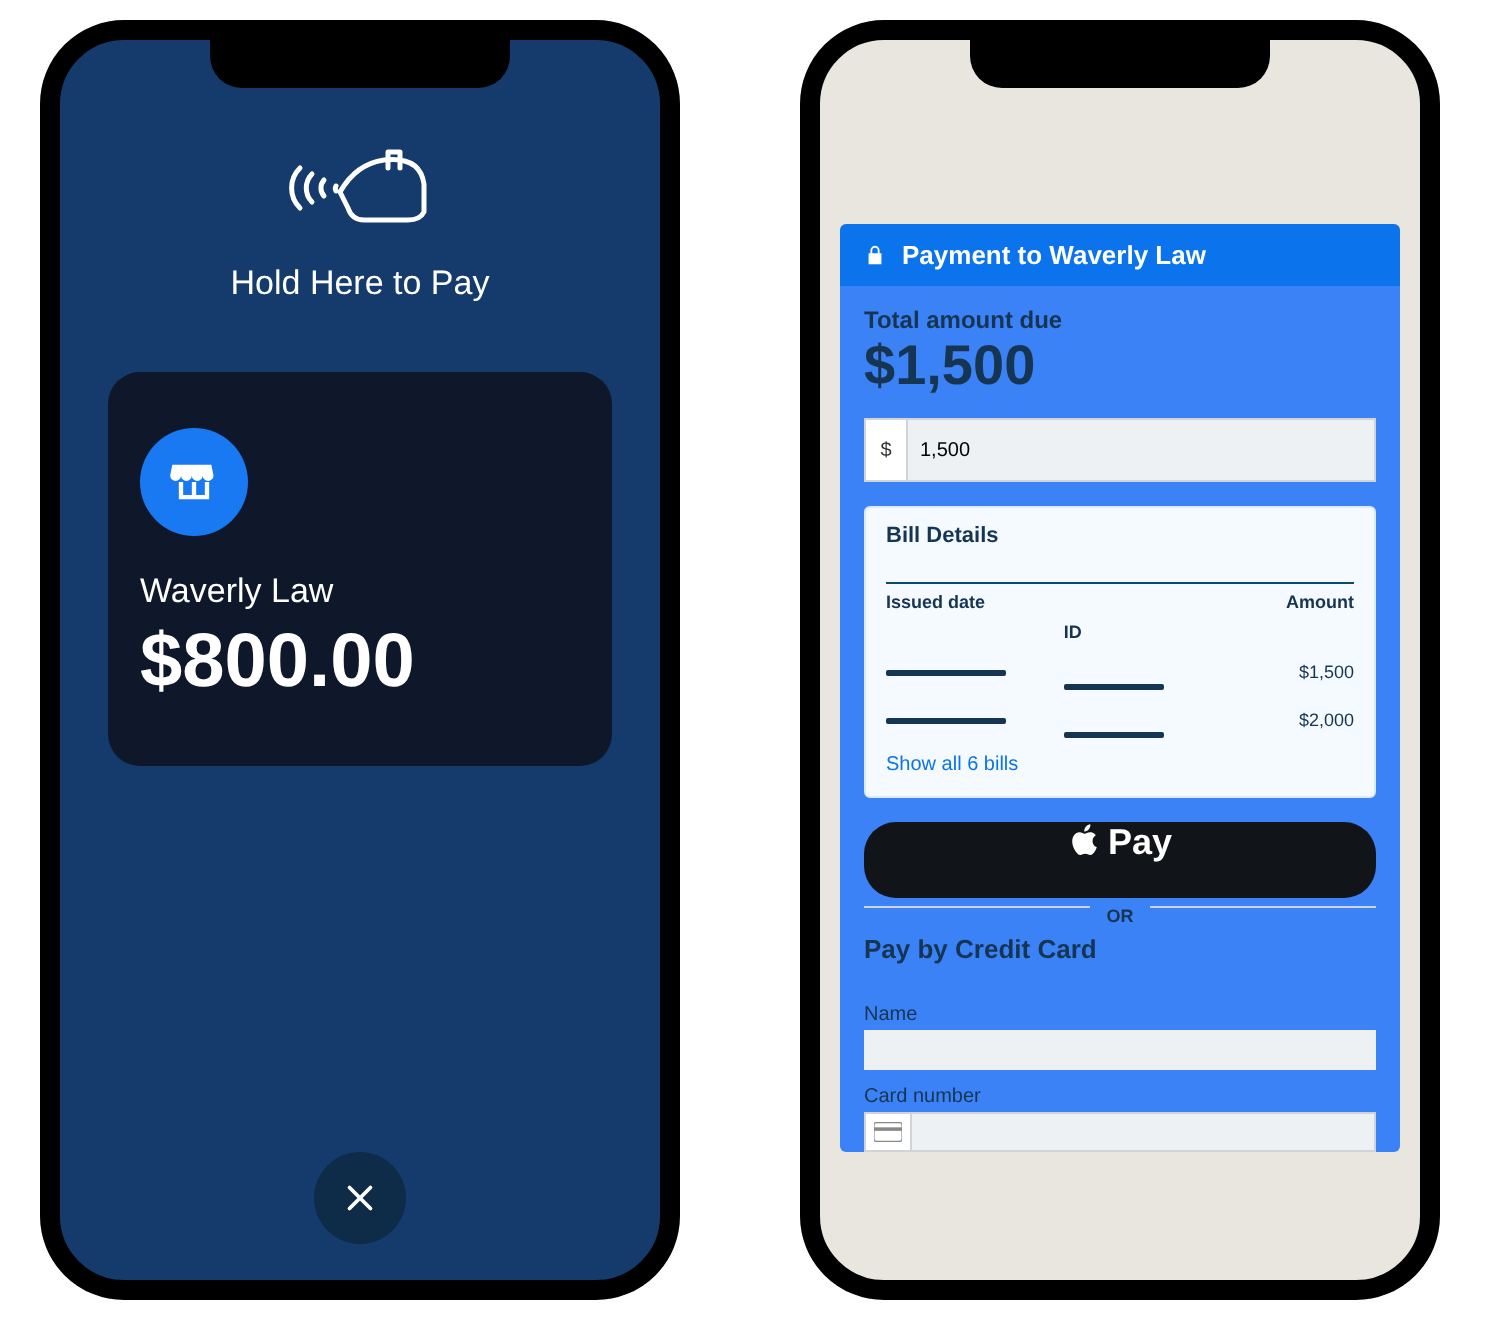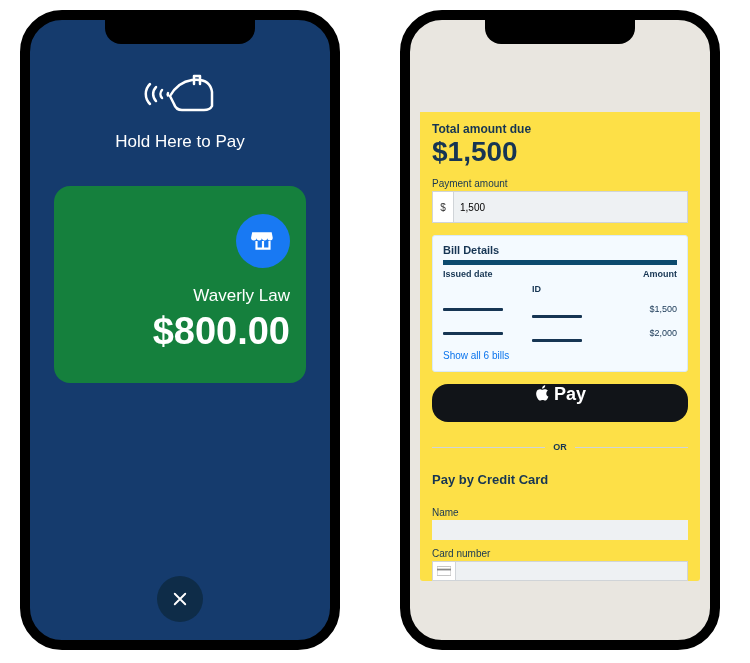--- a/index.html
+++ b/index.html
@@ -32,24 +32,24 @@
   .phone-left { background: #153b6d; color: #fff; }
   .p1-content {
     display: flex; flex-direction: column; align-items: center;
     padding: 46px 24px 12px;
     height: 100%;
   }
   .p1-instruction { margin-top: 10px; font-size: 17px; font-weight: 500; }
   .p1-card {
     margin-top: 34px;
     width: 100%;
-    background: #15803d;
+    background: #0f172a;
     border-radius: 16px;
     padding: 28px 16px 30px;
-    display: flex; flex-direction: column; align-items: flex-end;
+    display: flex; flex-direction: column; align-items: flex-start;
   }
   .store-badge {
     width: 54px; height: 54px;
     background: #1879f3;
     border-radius: 50%;
     display: flex; align-items: center; justify-content: center;
   }
   .p1-merchant { margin-top: 18px; font-size: 17px; font-weight: 500; }
   .p1-amount { margin-top: 4px; font-size: 38px; font-weight: 700; }
   .close-btn {
@@ -72,21 +72,21 @@
   .p2-hdr {
     background: #0b74ed;
     color: #fff;
     font-weight: 600;
     font-size: 13px;
     padding: 8px 12px;
     border-radius: 3px 3px 0 0;
     display: flex; align-items: center; gap: 8px;
   }
   .p2-body {
-    background: #fde047;
+    background: #3b82f6;
     border-radius: 0 0 3px 3px;
     padding: 10px 12px 0;
     font-size: 11px;
     color: #163553;
   }
   .tad-label { font-size: 12px; color: #163553; font-weight: 600;}
   .tad-amount { font-size: 28px; font-weight: 700; color: #163553; margin-bottom: 10px; }
   .field-label { font-size: 10px; color: #163553; margin-bottom: 2px; display: block; }
   .pay-amount-row { display: flex; margin-bottom: 12px; }
   .pay-prefix {
@@ -100,39 +100,39 @@
     background: #eef1f3;
     height: 32px; font-size: 10px; padding: 0 6px;
   }
   .bill-box {
     border: 1px solid #d9eaf8;
     background: #f4faff;
     border-radius: 3px;
     padding: 8px 10px 10px;
     margin-bottom: 12px;
   }
-  .bill-title { font-size: 11px; font-weight: 700; border-bottom: 5px solid #0c4a6e; padding-bottom: 4px; margin-bottom: 4px; }
+  .bill-title { font-size: 11px; font-weight: 700; border-bottom: 1px solid #0c4a6e; padding-bottom: 17px; margin-bottom: 4px; }
   .bill-cols { display: flex; font-size: 9px; font-weight: 700; }
   .col-date { width: 38%; }
   .col-id { width: 34%; margin-top: 15px; }
   .col-amt { width: 28%; text-align: right; }
   .bill-row { display: flex; align-items: center; margin-top: 6px; font-size: 9px; }
   .skel { height: 3px; background: #163553; border-radius: 1px; }
   .skel.w1 { width: 60px; }
   .skel.w2 { width: 50px; }
   .show-all { margin-top: 8px; color: #0b74ed; font-size: 10px; cursor: pointer; }
   .apple-pay-btn {
     width: 100%; height: 38px;
     background: #111418; color: #fff;
     border-radius: 16px;
     display: flex; align-items: flex-start; justify-content: center;
     font-size: 18px; font-weight: 600;
     cursor: pointer;
   }
-  .or-div { display: flex; align-items: center; gap: 8px; margin: 20px 0; }
+  .or-div { display: flex; gap: 8px; margin: 4px 0; }
   .or-line { flex: 1; height: 1px; background: #d0d4d8; }
   .or-text { font-size: 9px; font-weight: 700; color: #163553; }
   .cc-title { font-size: 13px; font-weight: 700; color: #163553; margin-bottom: 20px; }
   .cc-input {
     width: 100%; height: 20px;
     background: #eef1f3; border: none;
     margin-bottom: 8px; font-size: 10px; padding: 0 6px;
   }
   .cc-card-row { display: flex; }
   .cc-card-prefix {
@@ -177,25 +177,30 @@
   <div class="close-btn">
     <svg viewBox="0 0 24 24">
       <path d="M5 5 L19 19 M19 5 L5 19" stroke="#fff" stroke-width="2.5" stroke-linecap="round"></path>
     </svg>
   </div>
 </div>
 
 <div class="phone phone-right">
   <div class="notch"></div>
   <div class="p2-content">
+    <div class="p2-hdr">
+      <svg width="11" height="11" viewBox="0 0 24 24" fill="#fff">
+        <path d="M12 2a5 5 0 0 0-5 5v3H5v12h14V10h-2V7a5 5 0 0 0-5-5zm-3 5a3 3 0 1 1 6 0v3H9V7z"></path>
+      </svg>
+      <span>Payment to Waverly Law</span>
+    </div>
     <div class="p2-body">
       <div class="tad-label">Total amount due</div>
       <div class="tad-amount">$1,500</div>
 
-      <span class="field-label">Payment amount</span>
       <div class="pay-amount-row">
         <div class="pay-prefix">$</div>
         <input class="pay-input" value="1,500" style="">
       </div>
 
       <div class="bill-box">
         <div class="bill-title">Bill Details</div>
         <div class="bill-cols">
           <div class="col-date">Issued date</div>
           <div class="col-id">ID</div>

